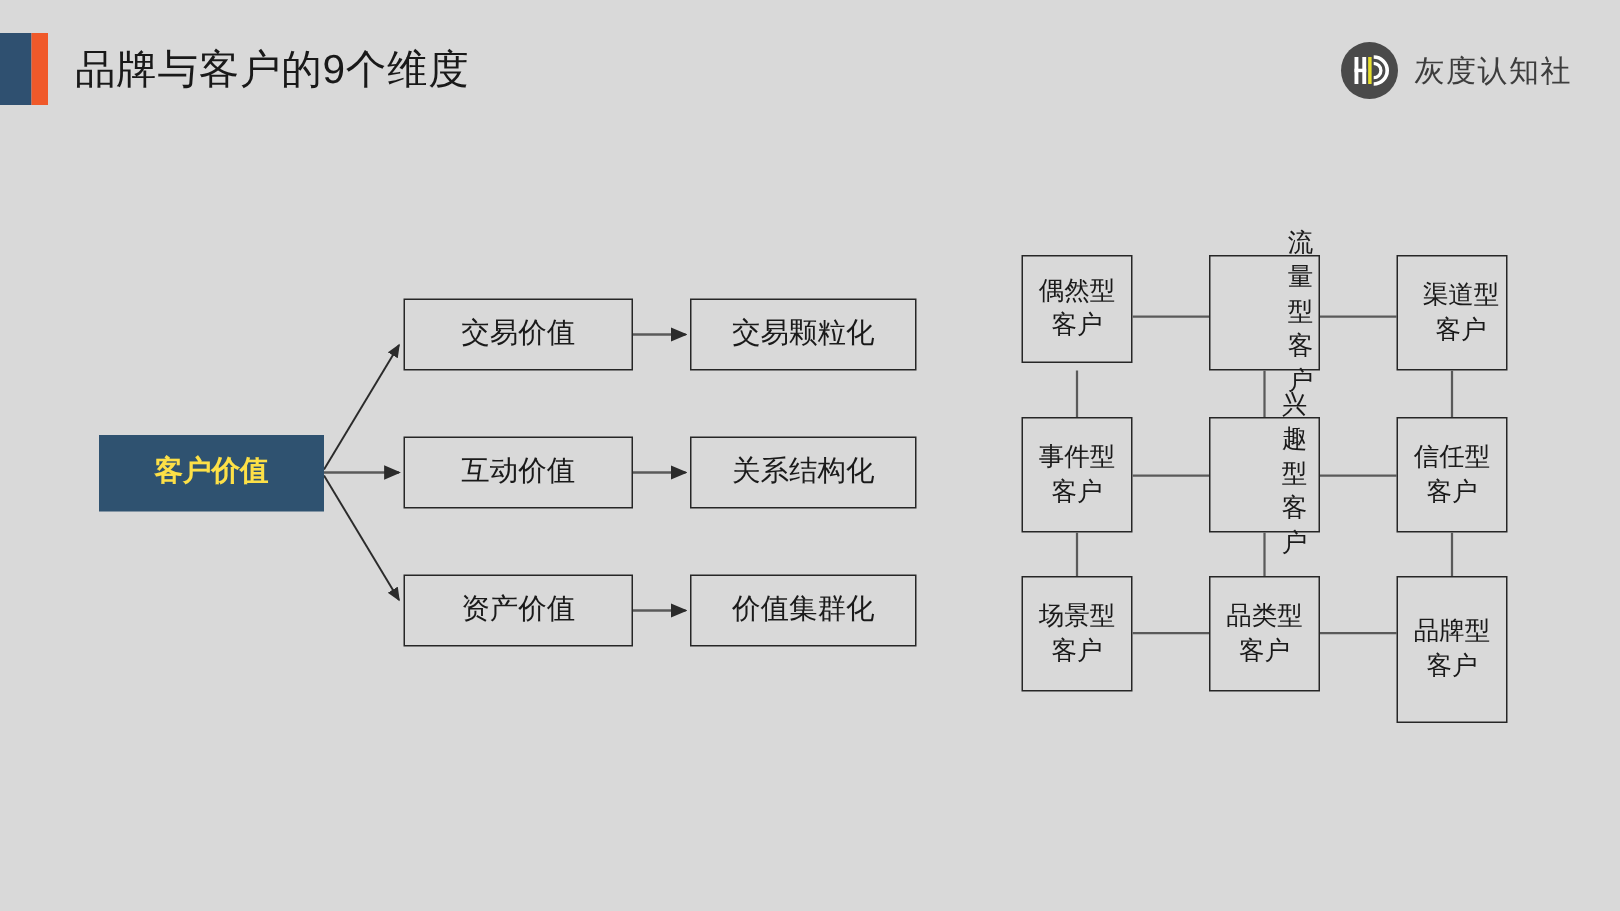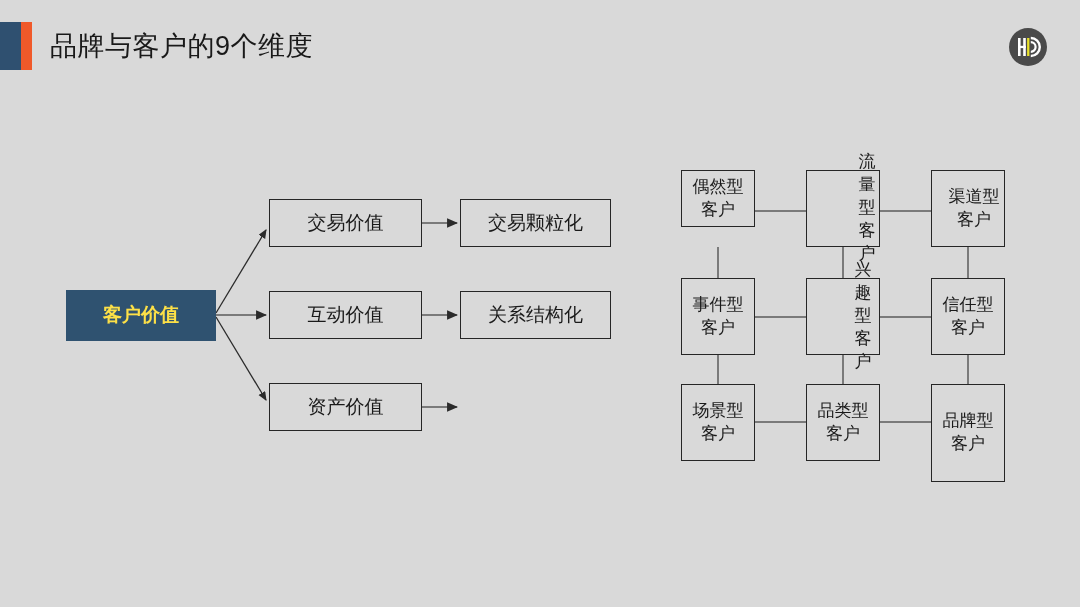--- a/index.html
+++ b/index.html
@@ -134,20 +134,21 @@
 
         <rect x="10" y="11" width="2.6" height="18" fill="#ffffff"></rect>
         <rect x="15.2" y="11" width="2.6" height="18" fill="#ffffff"></rect>
         <rect x="10" y="18.8" width="7.8" height="2.3" fill="#ffffff"></rect>
 
         <rect x="19.1" y="11" width="2.3" height="18" fill="#e8e02a"></rect>
 
         <path d="M22.8 11 A 9 9 0 0 1 22.8 29" fill="none" stroke="#ffffff" stroke-width="2.4"></path>
         <path d="M22.8 15.2 A 4.8 4.8 0 0 1 22.8 24.8" fill="none" stroke="#ffffff" stroke-width="2.2"></path>
       </svg>
+      <div id="brand-name">灰度认知社</div>
     </div>
   </div>
 
   <svg class="conn-layer">
     <defs>
       <marker id="arrowhead" markerWidth="7" markerHeight="7" refX="6.2" refY="3" orient="auto" markerUnits="strokeWidth">
         <path d="M0,0 L7,3 L0,6 Z" fill="#2b2b2b"></path>
       </marker>
     </defs>
 
@@ -184,22 +185,23 @@
   </svg>
 
   <div class="node primary" style="left:66px; top:290px; width:150px; height:51px;">客户价值</div>
 
   <div class="node" style="left:269px; top:199px; width:153px; height:48px;">交易价值</div>
   <div class="node" style="left:269px; top:291px; width:153px; height:48px;">互动价值</div>
   <div class="node" style="left:269px; top:383px; width:153px; height:48px;">资产价值</div>
 
   <div class="node" style="left:460px; top:199px; width:151px; height:48px;">交易颗粒化</div>
   <div class="node" style="left:460px; top:291px; width:151px; height:48px;">关系结构化</div>
-
-  <div class="node grid-node" style="left:681px; top:170px; width:74px; height:57px;">偶然型
+  <div class="node" style="left:460px; top:383px; width:151px; height:48px;">价值集群化</div>
+
+  <div class="node grid-node" style="left:681px; top:170px; width:74px; height:72px;">偶然型
 客户</div>
   <div class="node grid-node" style="left:806px; top:170px; width:74px; height:77px;padding-left:48px;">流量型
 客户</div>
   <div class="node grid-node" style="left:931px; top:170px; width:74px; height:77px;padding-left:12px;">渠道型
 客户</div>
 
   <div class="node grid-node" style="left:681px; top:278px; width:74px; height:77px;">事件型
 客户</div>
   <div class="node grid-node" style="left:806px; top:278px; width:74px; height:77px;padding-left:40px;">兴趣型
 客户</div>

